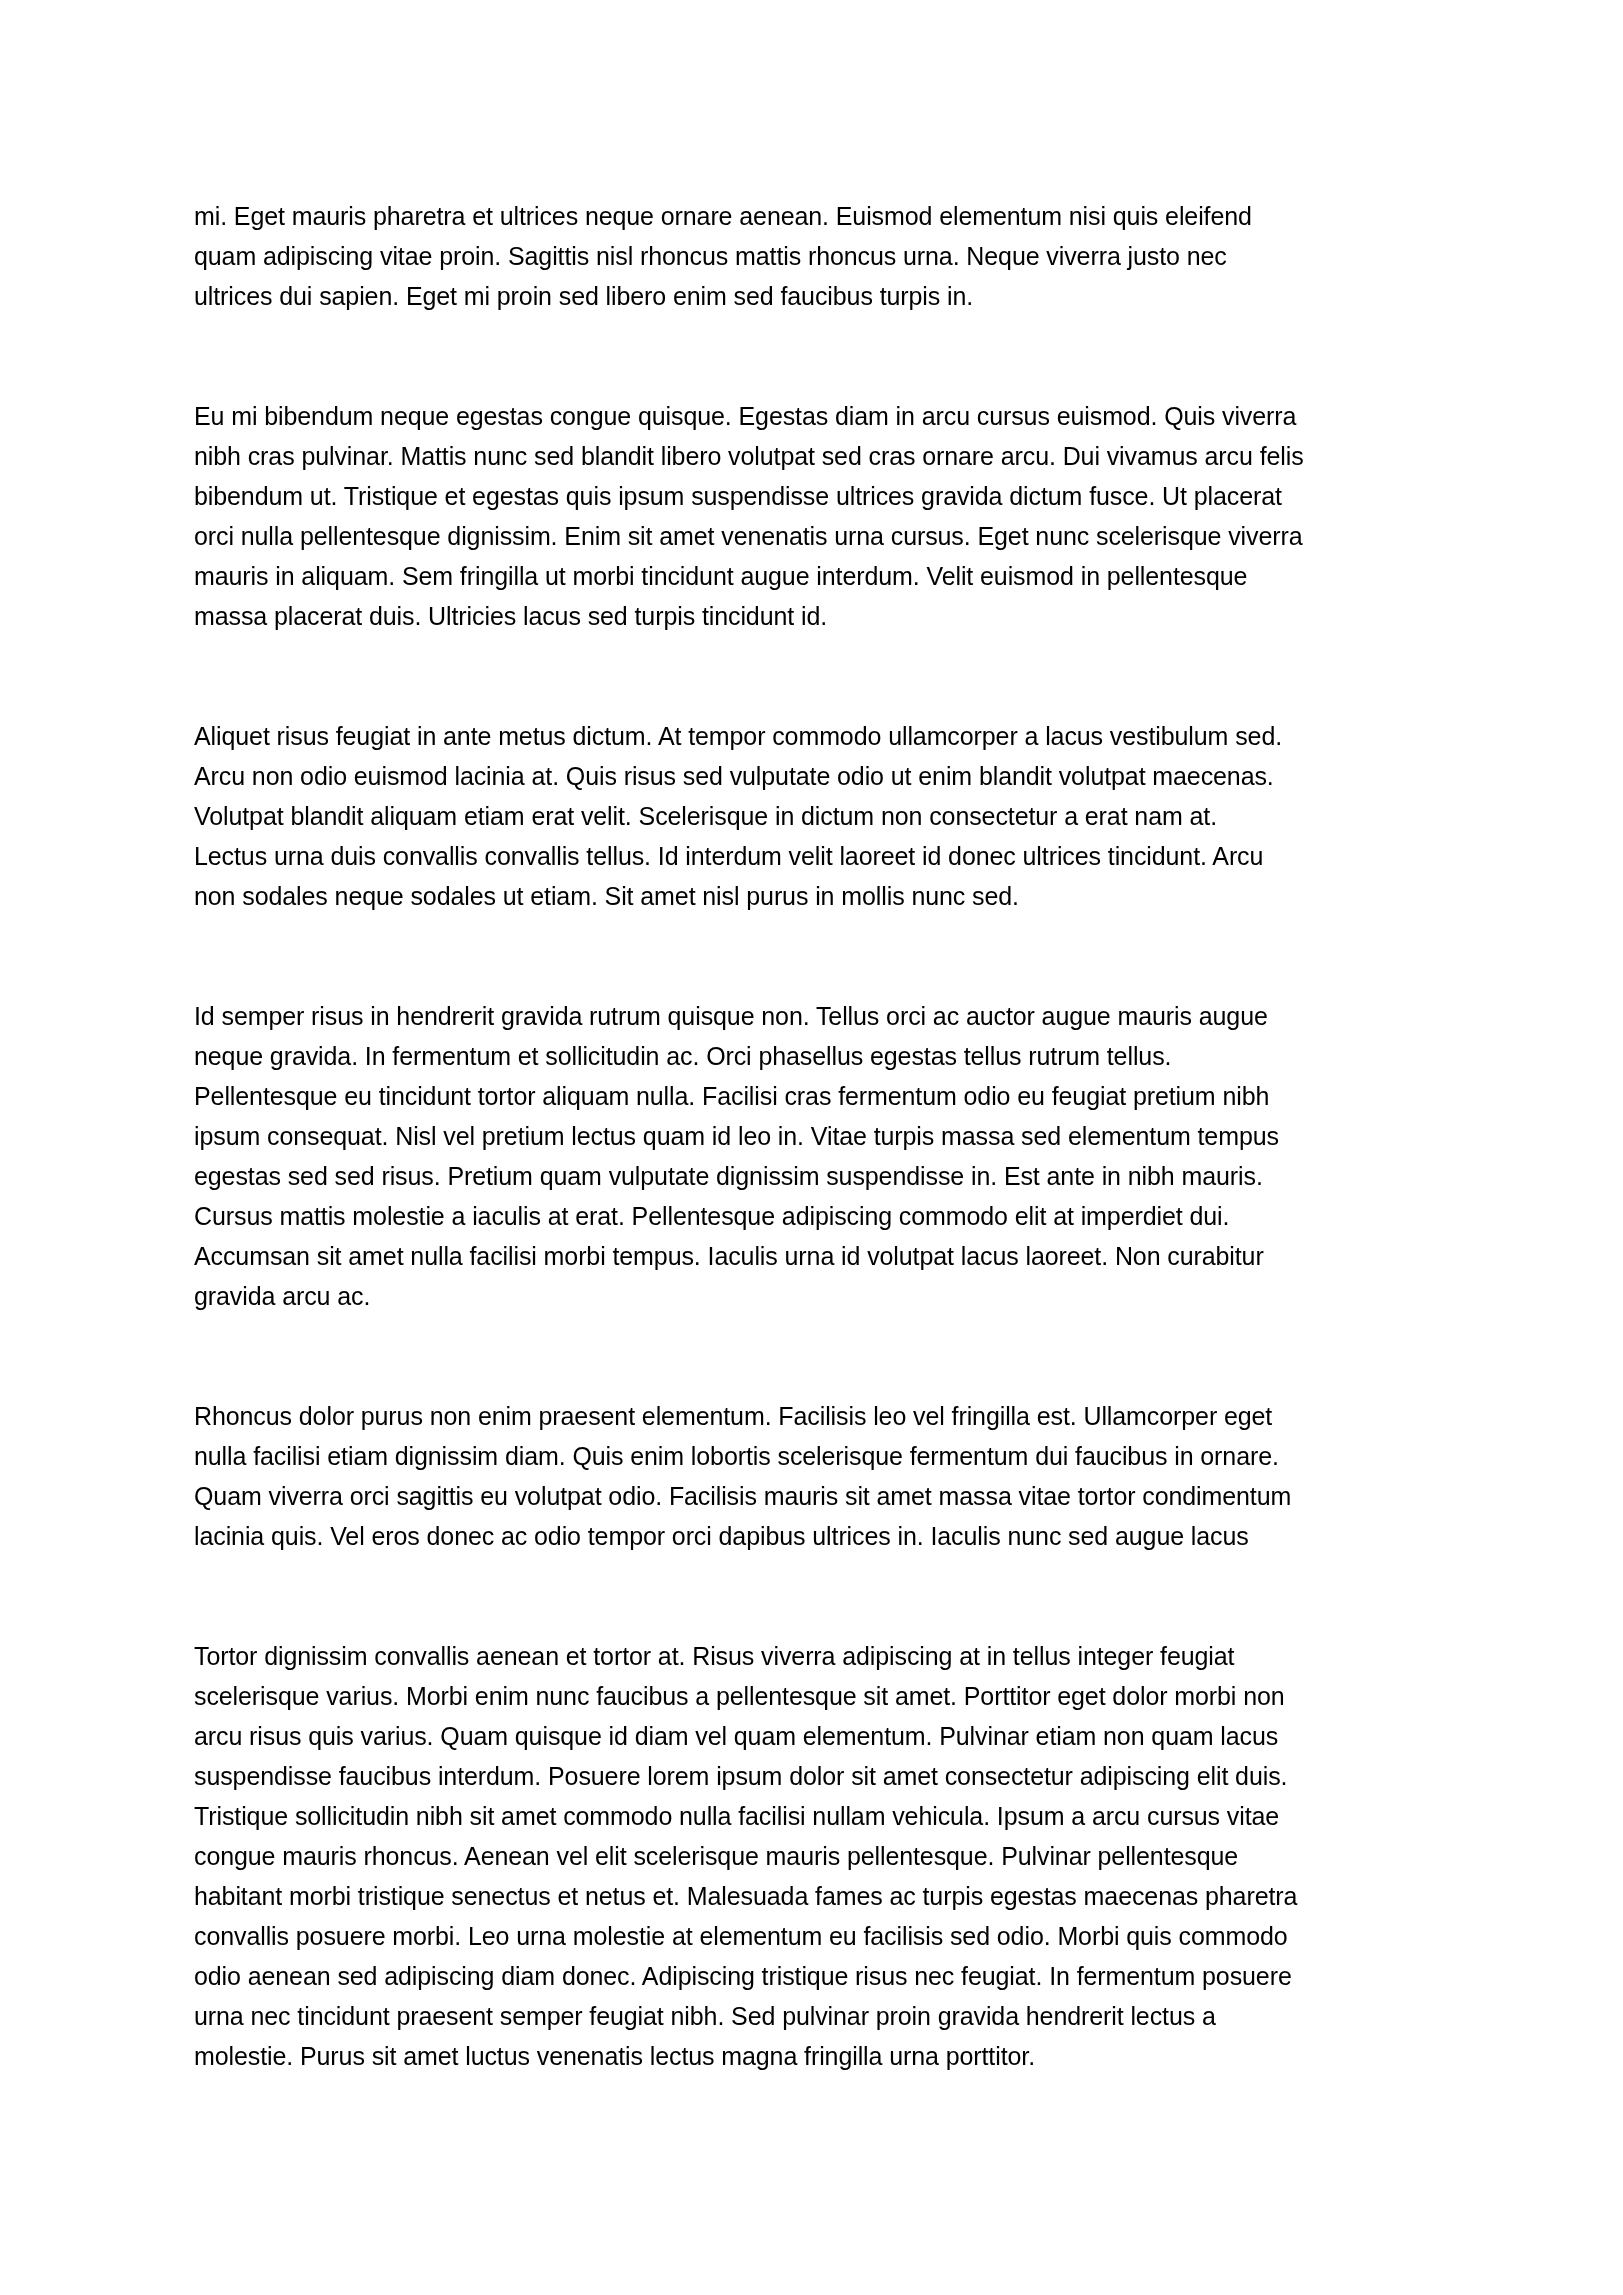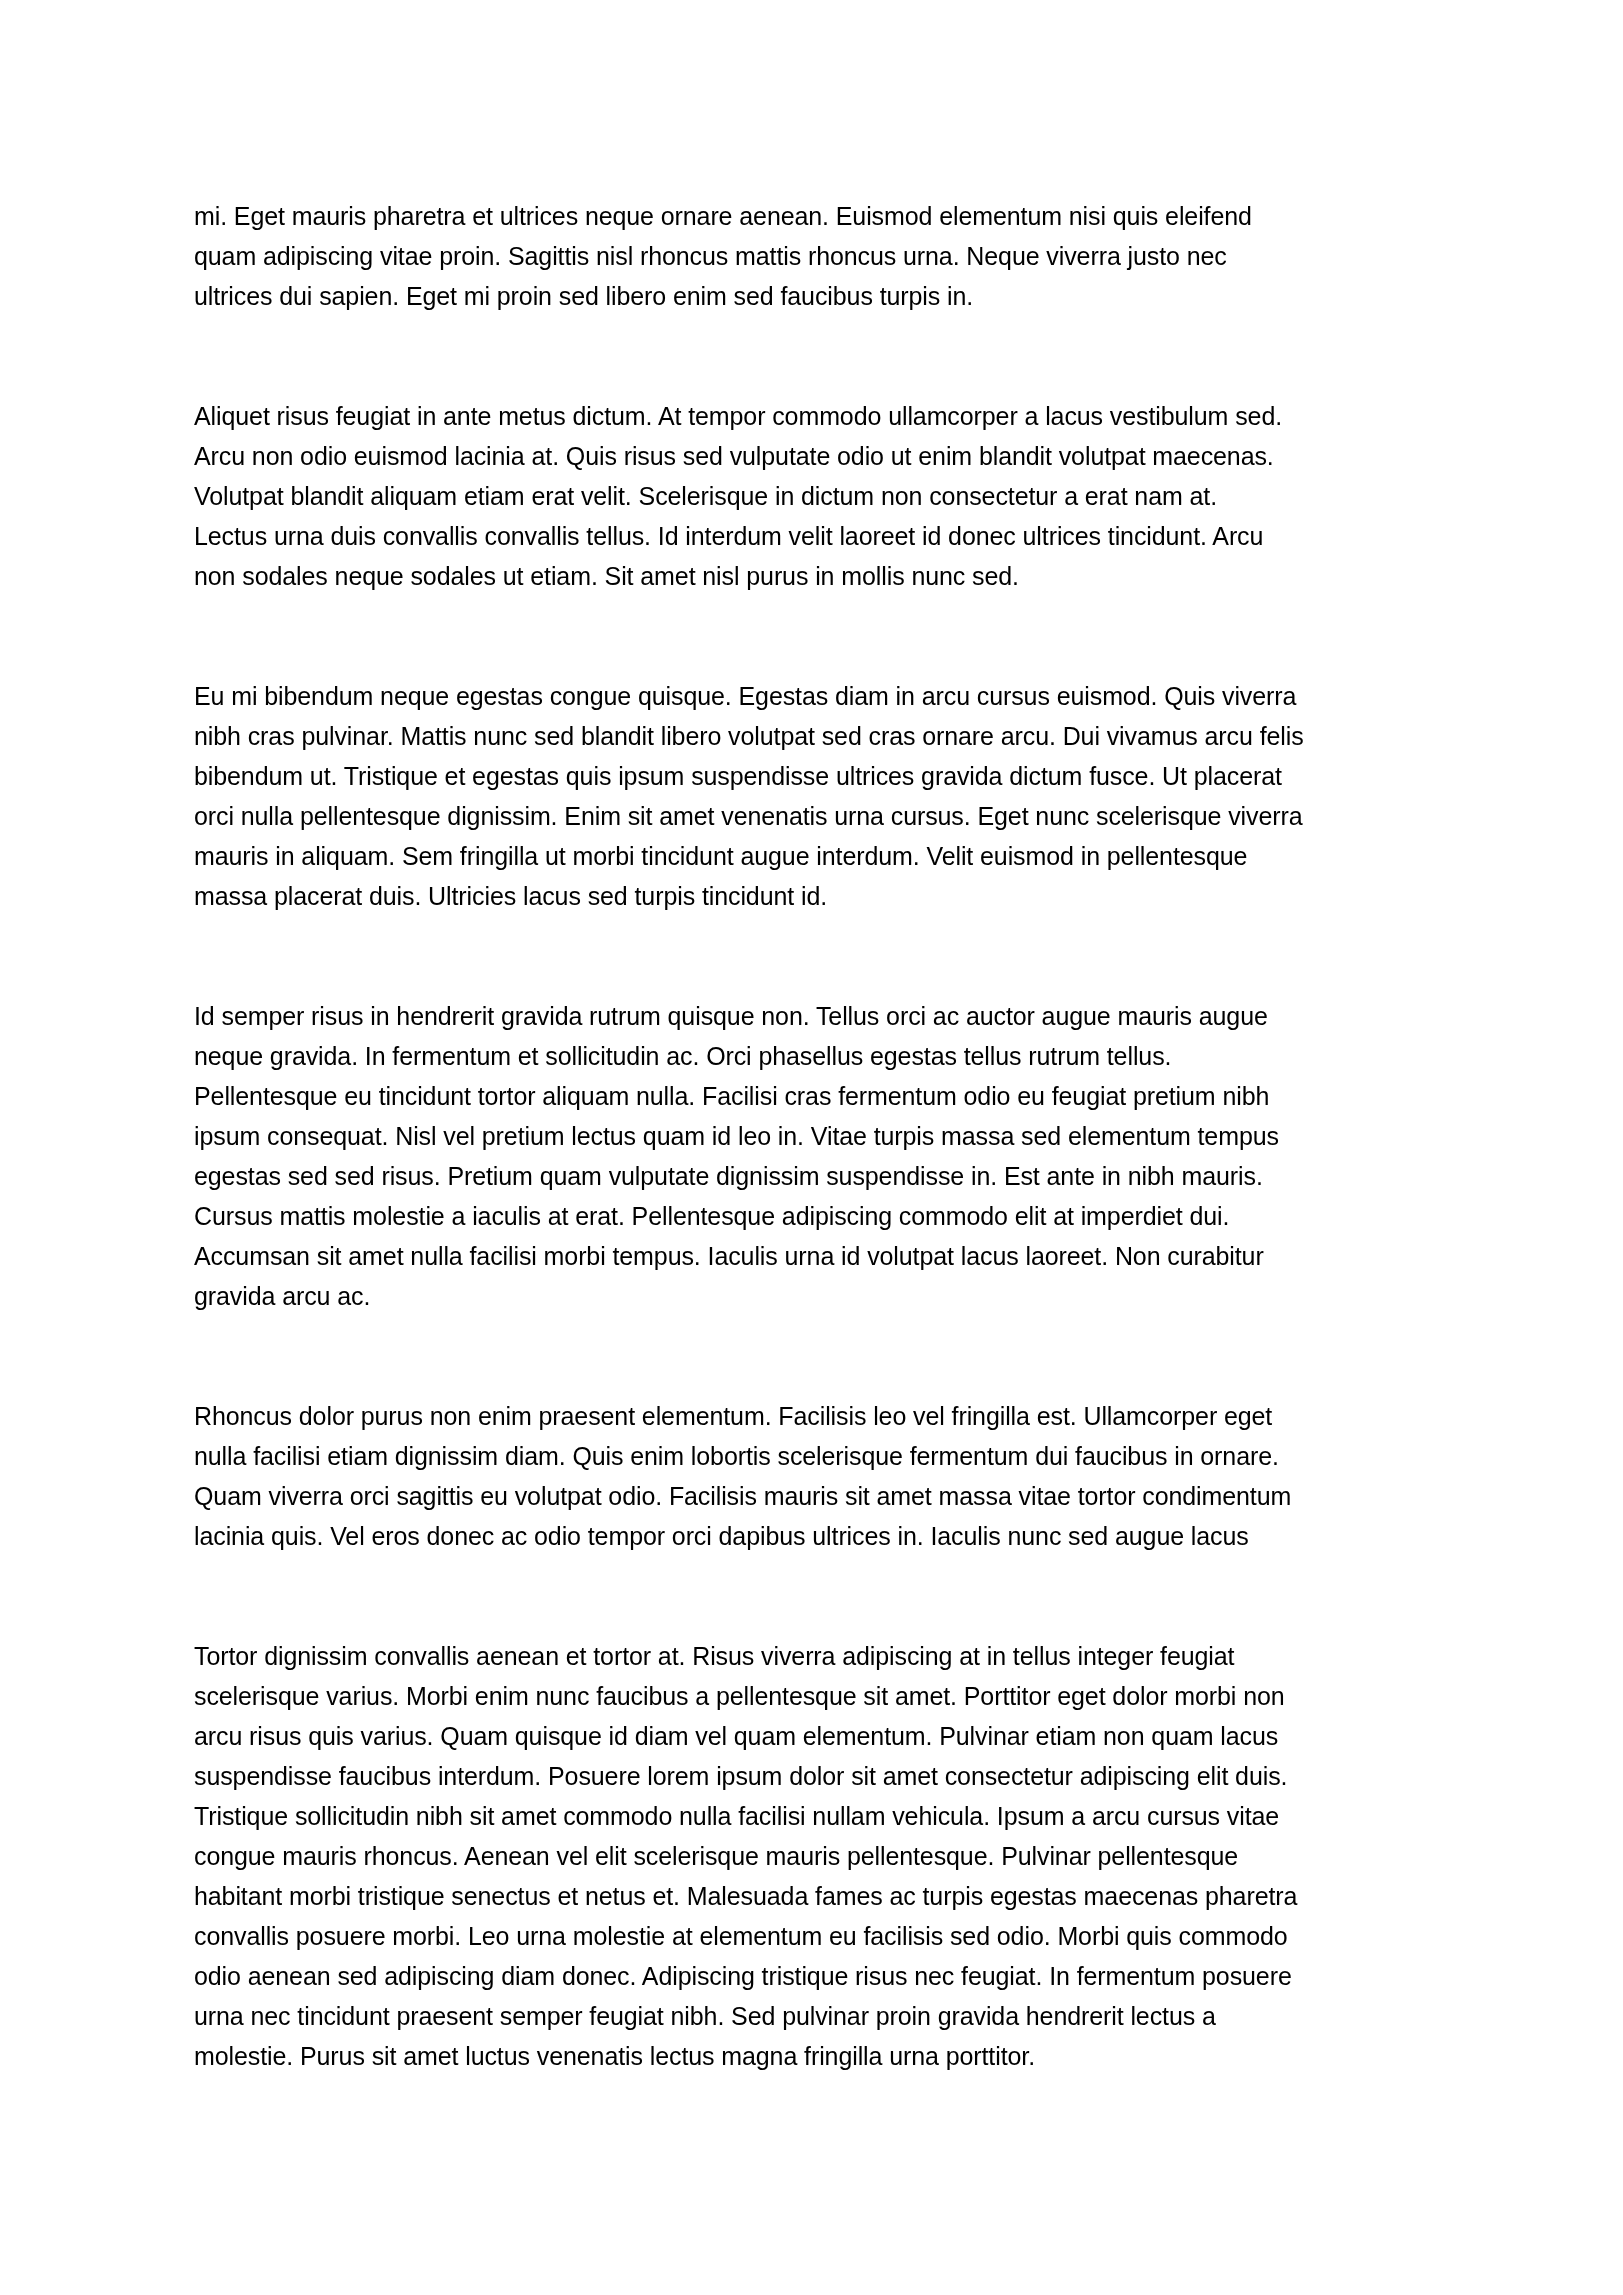--- a/index.html
+++ b/index.html
@@ -30,31 +30,31 @@
     text-align: left;
   }
 </style>
 </head>
 <body>
 
 <div class="page">
   <p class="para">mi. Eget mauris pharetra et ultrices neque ornare aenean. Euismod elementum nisi quis eleifend
 quam adipiscing vitae proin. Sagittis nisl rhoncus mattis rhoncus urna. Neque viverra justo nec
 ultrices dui sapien. Eget mi proin sed libero enim sed faucibus turpis in.</p>
-  <p class="para">Aliquet risus feugiat in ante metus dictum. At tempor commodo ullamcorper a lacus vestibulum sed.
-Arcu non odio euismod lacinia at. Quis risus sed vulputate odio ut enim blandit volutpat maecenas.
-Volutpat blandit aliquam etiam erat velit. Scelerisque in dictum non consectetur a erat nam at.
-Lectus urna duis convallis convallis tellus. Id interdum velit laoreet id donec ultrices tincidunt. Arcu
-non sodales neque sodales ut etiam. Sit amet nisl purus in mollis nunc sed.</p>
   <p class="para">Eu mi bibendum neque egestas congue quisque. Egestas diam in arcu cursus euismod. Quis viverra
 nibh cras pulvinar. Mattis nunc sed blandit libero volutpat sed cras ornare arcu. Dui vivamus arcu felis
 bibendum ut. Tristique et egestas quis ipsum suspendisse ultrices gravida dictum fusce. Ut placerat
 orci nulla pellentesque dignissim. Enim sit amet venenatis urna cursus. Eget nunc scelerisque viverra
 mauris in aliquam. Sem fringilla ut morbi tincidunt augue interdum. Velit euismod in pellentesque
 massa placerat duis. Ultricies lacus sed turpis tincidunt id.</p>
+  <p class="para">Aliquet risus feugiat in ante metus dictum. At tempor commodo ullamcorper a lacus vestibulum sed.
+Arcu non odio euismod lacinia at. Quis risus sed vulputate odio ut enim blandit volutpat maecenas.
+Volutpat blandit aliquam etiam erat velit. Scelerisque in dictum non consectetur a erat nam at.
+Lectus urna duis convallis convallis tellus. Id interdum velit laoreet id donec ultrices tincidunt. Arcu
+non sodales neque sodales ut etiam. Sit amet nisl purus in mollis nunc sed.</p>
   <p class="para">Id semper risus in hendrerit gravida rutrum quisque non. Tellus orci ac auctor augue mauris augue
 neque gravida. In fermentum et sollicitudin ac. Orci phasellus egestas tellus rutrum tellus.
 Pellentesque eu tincidunt tortor aliquam nulla. Facilisi cras fermentum odio eu feugiat pretium nibh
 ipsum consequat. Nisl vel pretium lectus quam id leo in. Vitae turpis massa sed elementum tempus
 egestas sed sed risus. Pretium quam vulputate dignissim suspendisse in. Est ante in nibh mauris.
 Cursus mattis molestie a iaculis at erat. Pellentesque adipiscing commodo elit at imperdiet dui.
 Accumsan sit amet nulla facilisi morbi tempus. Iaculis urna id volutpat lacus laoreet. Non curabitur
 gravida arcu ac.</p>
   <p class="para">Rhoncus dolor purus non enim praesent elementum. Facilisis leo vel fringilla est. Ullamcorper eget
 nulla facilisi etiam dignissim diam. Quis enim lobortis scelerisque fermentum dui faucibus in ornare.

